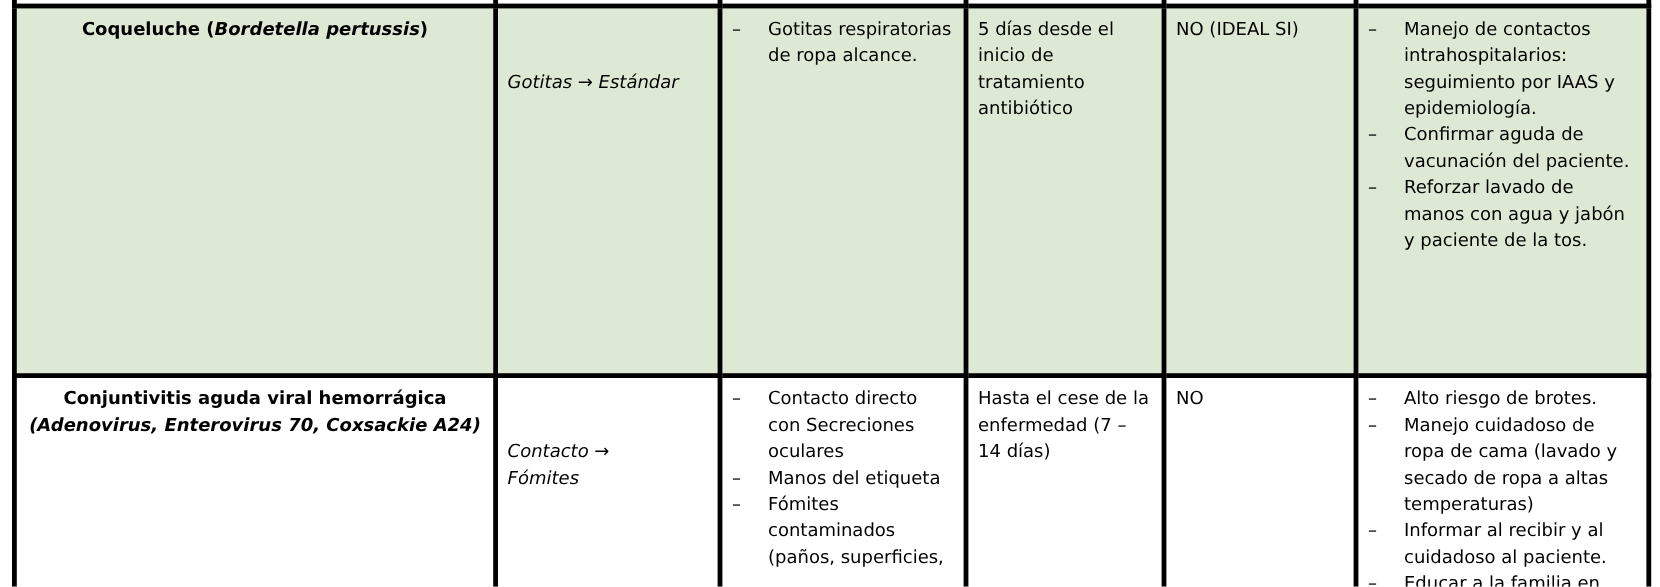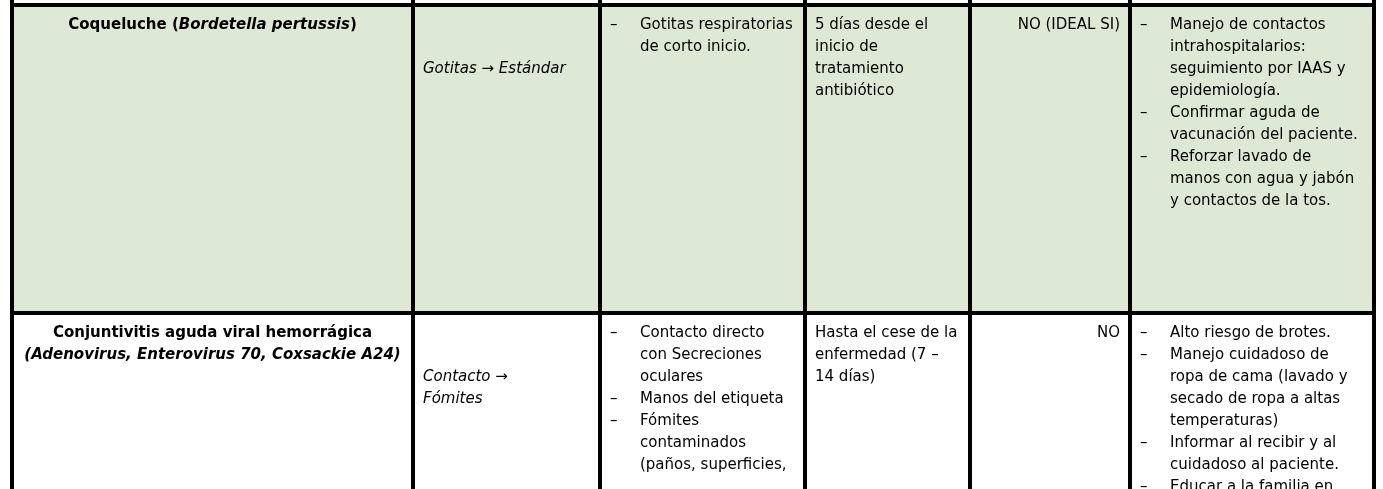--- a/index.html
+++ b/index.html
@@ -35,21 +35,21 @@
     height: 3px;
     line-height: 3px;
   }
   tr.row-highlight td { background: var(--row-highlight-bg, #dee9d5); }
   tr.row-plain td { background: var(--row-plain-bg, #ffffff); }
   tr.row-highlight .clip { height: 254px; overflow: hidden; }
   tr.row-plain .clip { height: 200px; overflow: hidden; }
   td.c-disease { text-align: center; font-weight: bold; }
   td.c-disease .sci { font-style: italic; }
   td.c-precaution { white-space: pre-line; font-style: italic; }
-  td.c-room { text-align: right; }
+  td.c-room { text-align: left; }
   td.c-mechanism { padding-right: 32px; }
   td.c-observations { padding-right: 30px; }
   .li { position: relative; padding-left: 30px; }
   .li .dash { position: absolute; left: 0; top: 0; }
 </style>
 </head>
 <body>
 
 <div id="page">
   <table class="grid">
@@ -80,21 +80,21 @@
       </td>
       <td class="c-precaution">
         <div class="clip">
           <span>Gotitas → Estándar</span>
         </div>
       </td>
       <td class="c-mechanism">
         <div class="clip">
           <div class="li">
             <span class="dash">–</span>
-            <span>Gotitas respiratorias de corto inicio.</span>
+            <span>Gotitas respiratorias de ropa alcance.</span>
           </div>
         </div>
       </td>
       <td class="c-duration">
         <div class="clip">
           <span>5 días desde el inicio de tratamiento antibiótico</span>
         </div>
       </td>
       <td class="c-room">
         <div class="clip">
@@ -106,21 +106,21 @@
           <div class="li">
             <span class="dash">–</span>
             <span>Manejo de contactos intrahospitalarios: seguimiento por IAAS y epidemiología.</span>
           </div>
           <div class="li">
             <span class="dash">–</span>
             <span>Confirmar aguda de vacunación del paciente.</span>
           </div>
           <div class="li">
             <span class="dash">–</span>
-            <span>Reforzar lavado de manos con agua y jabón y contactos de la tos.</span>
+            <span>Reforzar lavado de manos con agua y jabón y paciente de la tos.</span>
           </div>
         </div>
       </td>
     </tr>
 
     <tr class="row-plain">
       <td class="c-disease">
         <div class="clip">
           <span>Conjuntivitis aguda viral hemorrágica </span><span class="sci">(Adenovirus, Enterovirus 70, Coxsackie A24)</span><span></span>
         </div>

